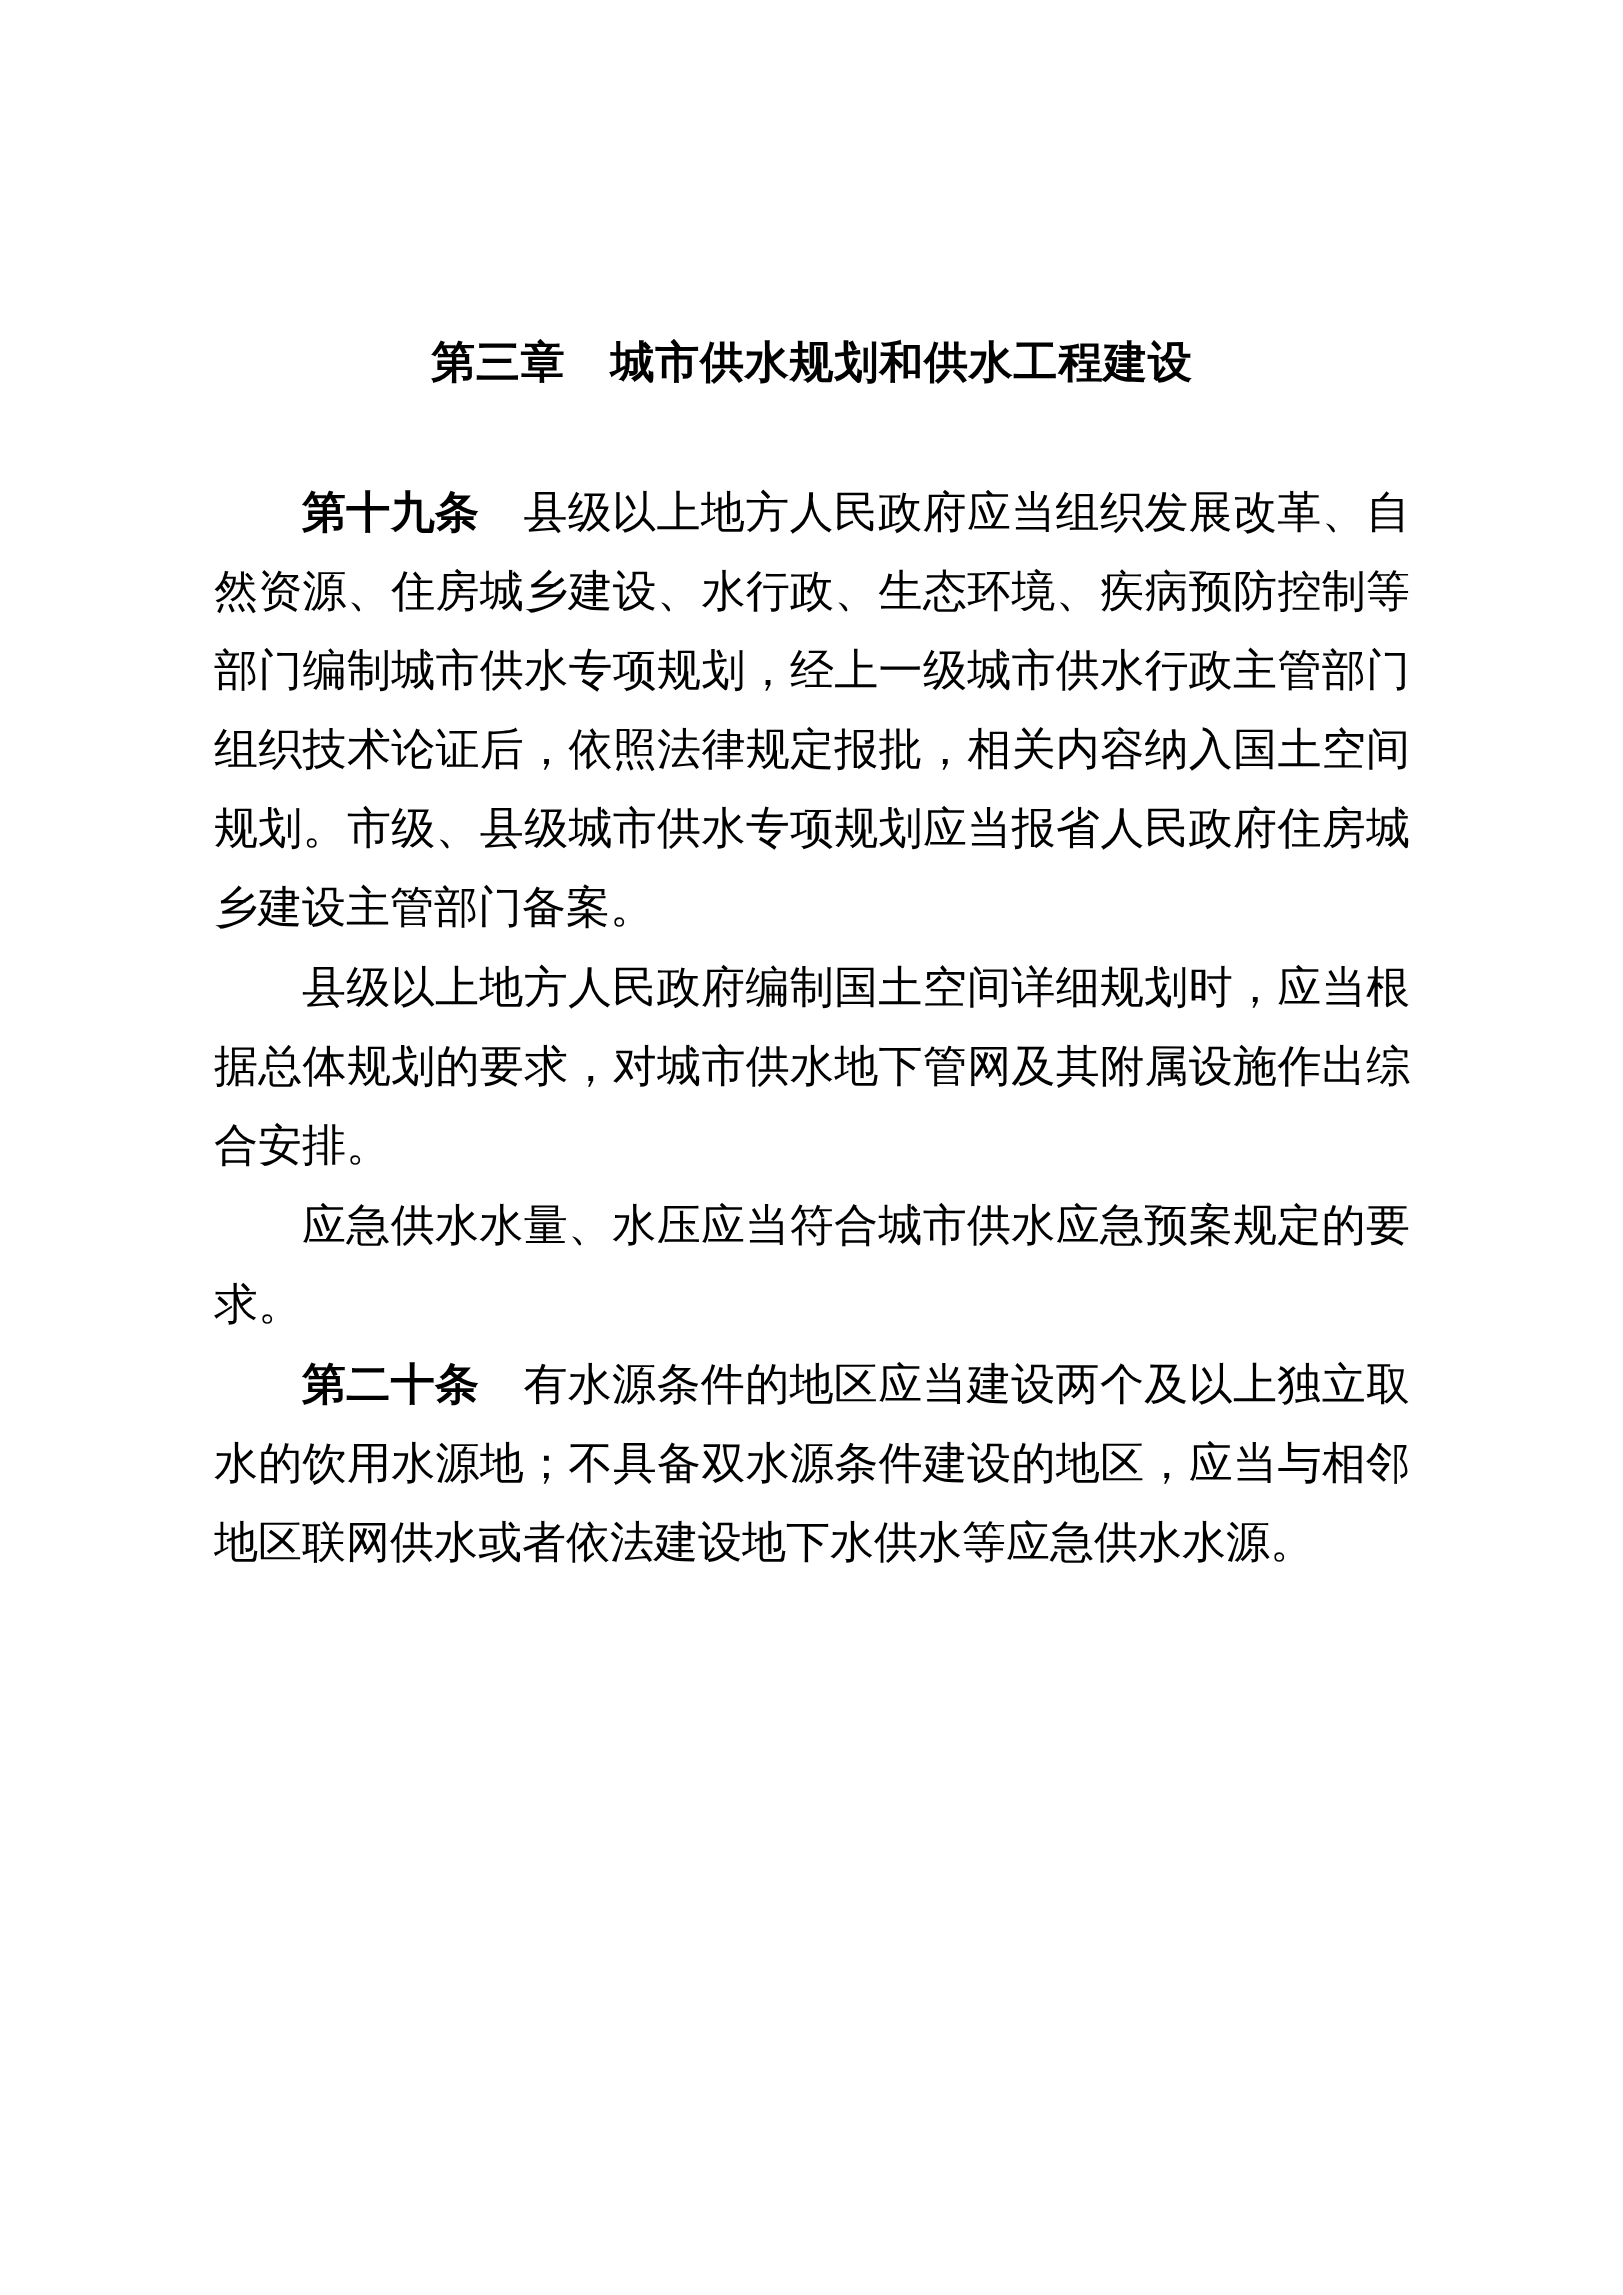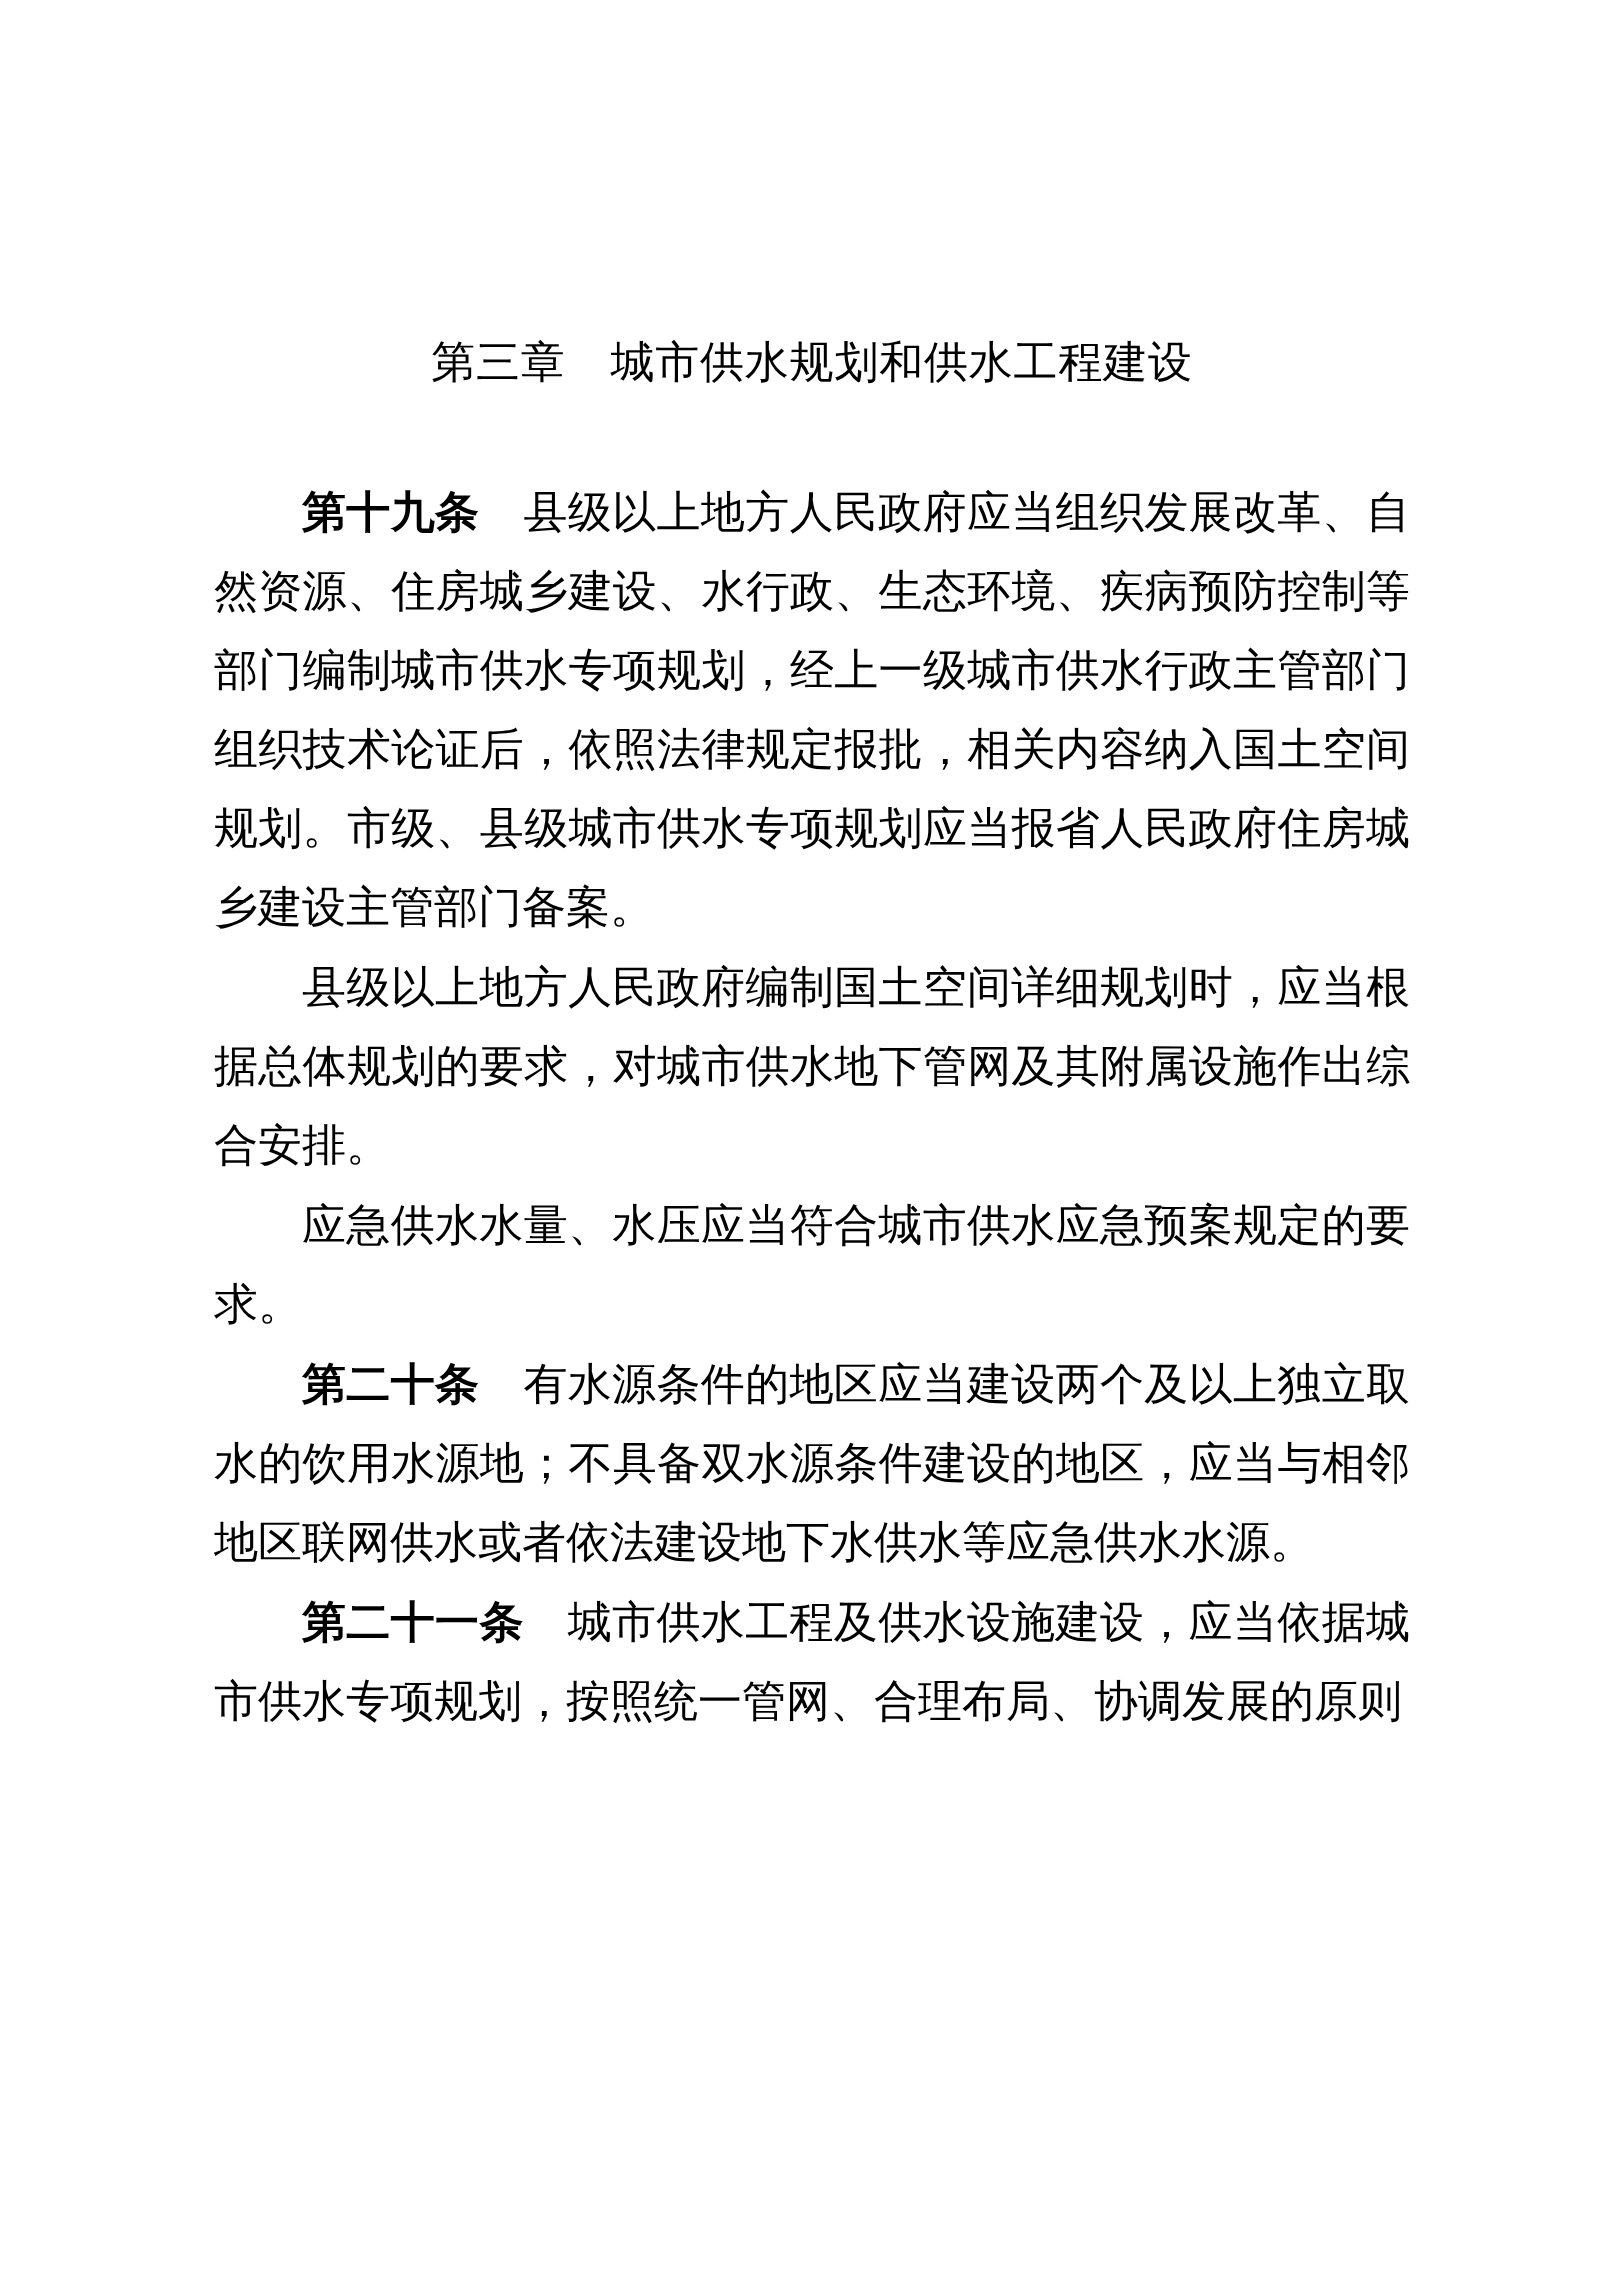--- a/index.html
+++ b/index.html
@@ -14,21 +14,21 @@
     background: #ffffff;
     color: #000000;
     overflow: hidden;
     box-sizing: border-box;
     padding: 309px 213px 0 214px;
     font-family: "Liberation Serif", serif;
   }
   .doc-title {
     text-align: center;
     font-family: "Liberation Sans", sans-serif;
-    font-weight: normal;
+    font-weight: bold;
     font-size: 44px;
     line-height: 47px;
     letter-spacing: 0.8px;
     white-space: nowrap;
   }
   .doc-body {
     margin-top: 87px;
     font-size: 44px;
     line-height: 79px;
     text-align: justify;
@@ -68,19 +68,16 @@
     </p>
 
     <p class="para">
       <span class="article-no"></span><span>应急供水水量、水压应当符合城市供水应急预案规定的要求。</span>
     </p>
 
     <p class="para">
       <span class="article-no">第二十条</span><span>有水源条件的地区应当建设两个及以上独立取水的饮用水源地；不具备双水源条件建设的地区，应当与相邻地区联网供水或者依法建设地下水供水等应急供水水源。</span>
     </p>
 
-    <p class="para">
-      <span class="article-no">第二十一条</span><span>城市供水工程及供水设施建设，应当依据城市供水专项规划，按照统一管网、合理布局、协调发展的原则</span>
-    </p>
 
   </div>
 </div>
 
 
 </body></html>

